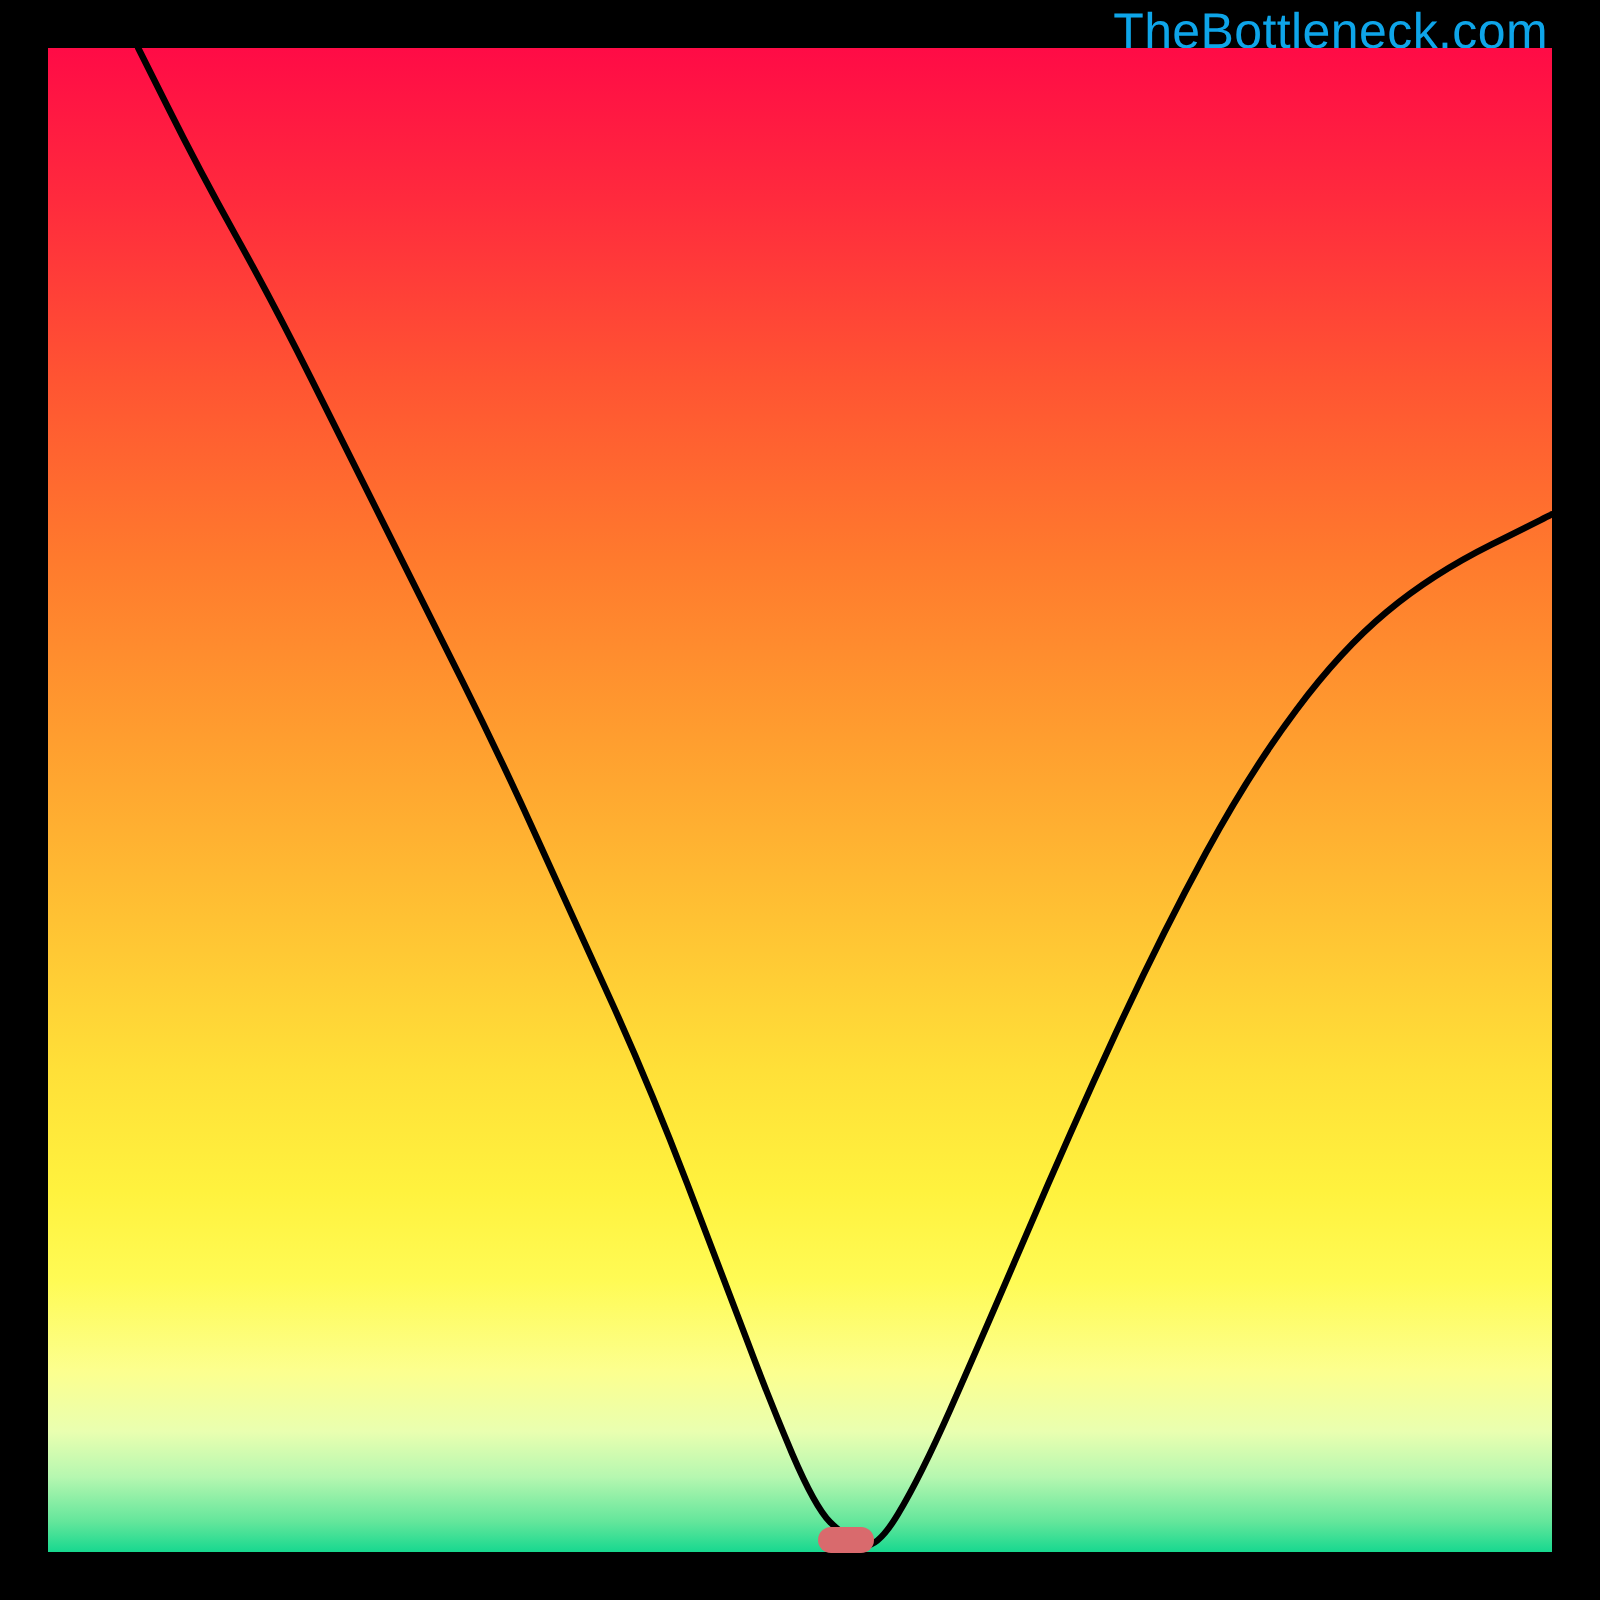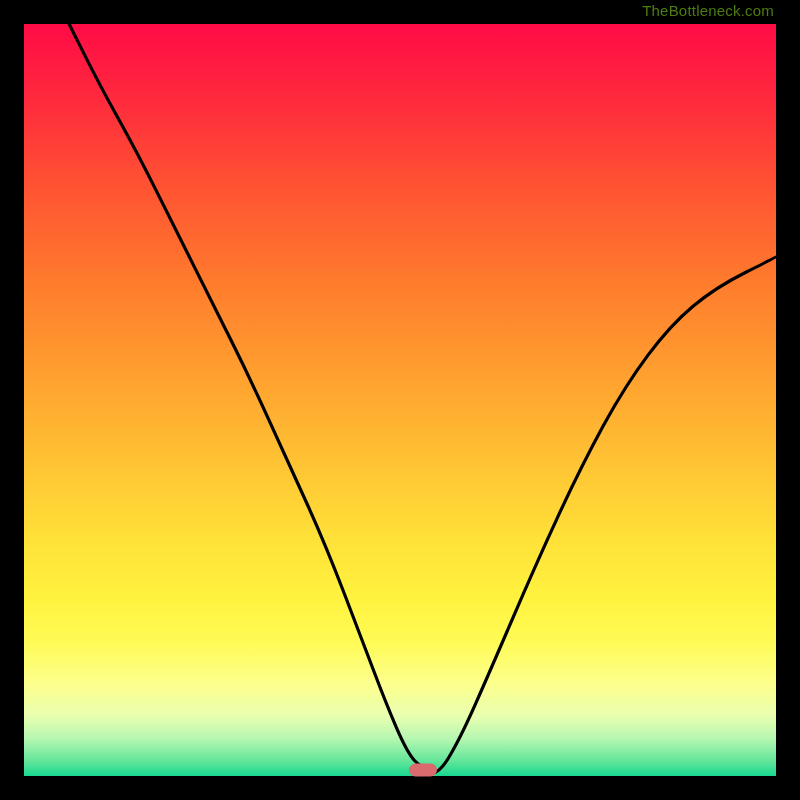--- a/index.html
+++ b/index.html
@@ -39,22 +39,22 @@
       #e9ffb0 92%,
       #b6f7b0 95%,
       #63e69b 98%,
       #17d88f 100%
     );
   }
   .watermark {
     position: absolute;
     top: 2px;
     right: 26px;
-    color: #4d7c0f;
-    font-size: 15px;
+    color: #0ea5e9;
+    font-size: 25px;
     letter-spacing: 0.2px;
     user-select: none;
   }
   svg.curve {
     position: absolute;
     left: 0;
     top: 0;
     width: 752px;
     height: 752px;
   }

